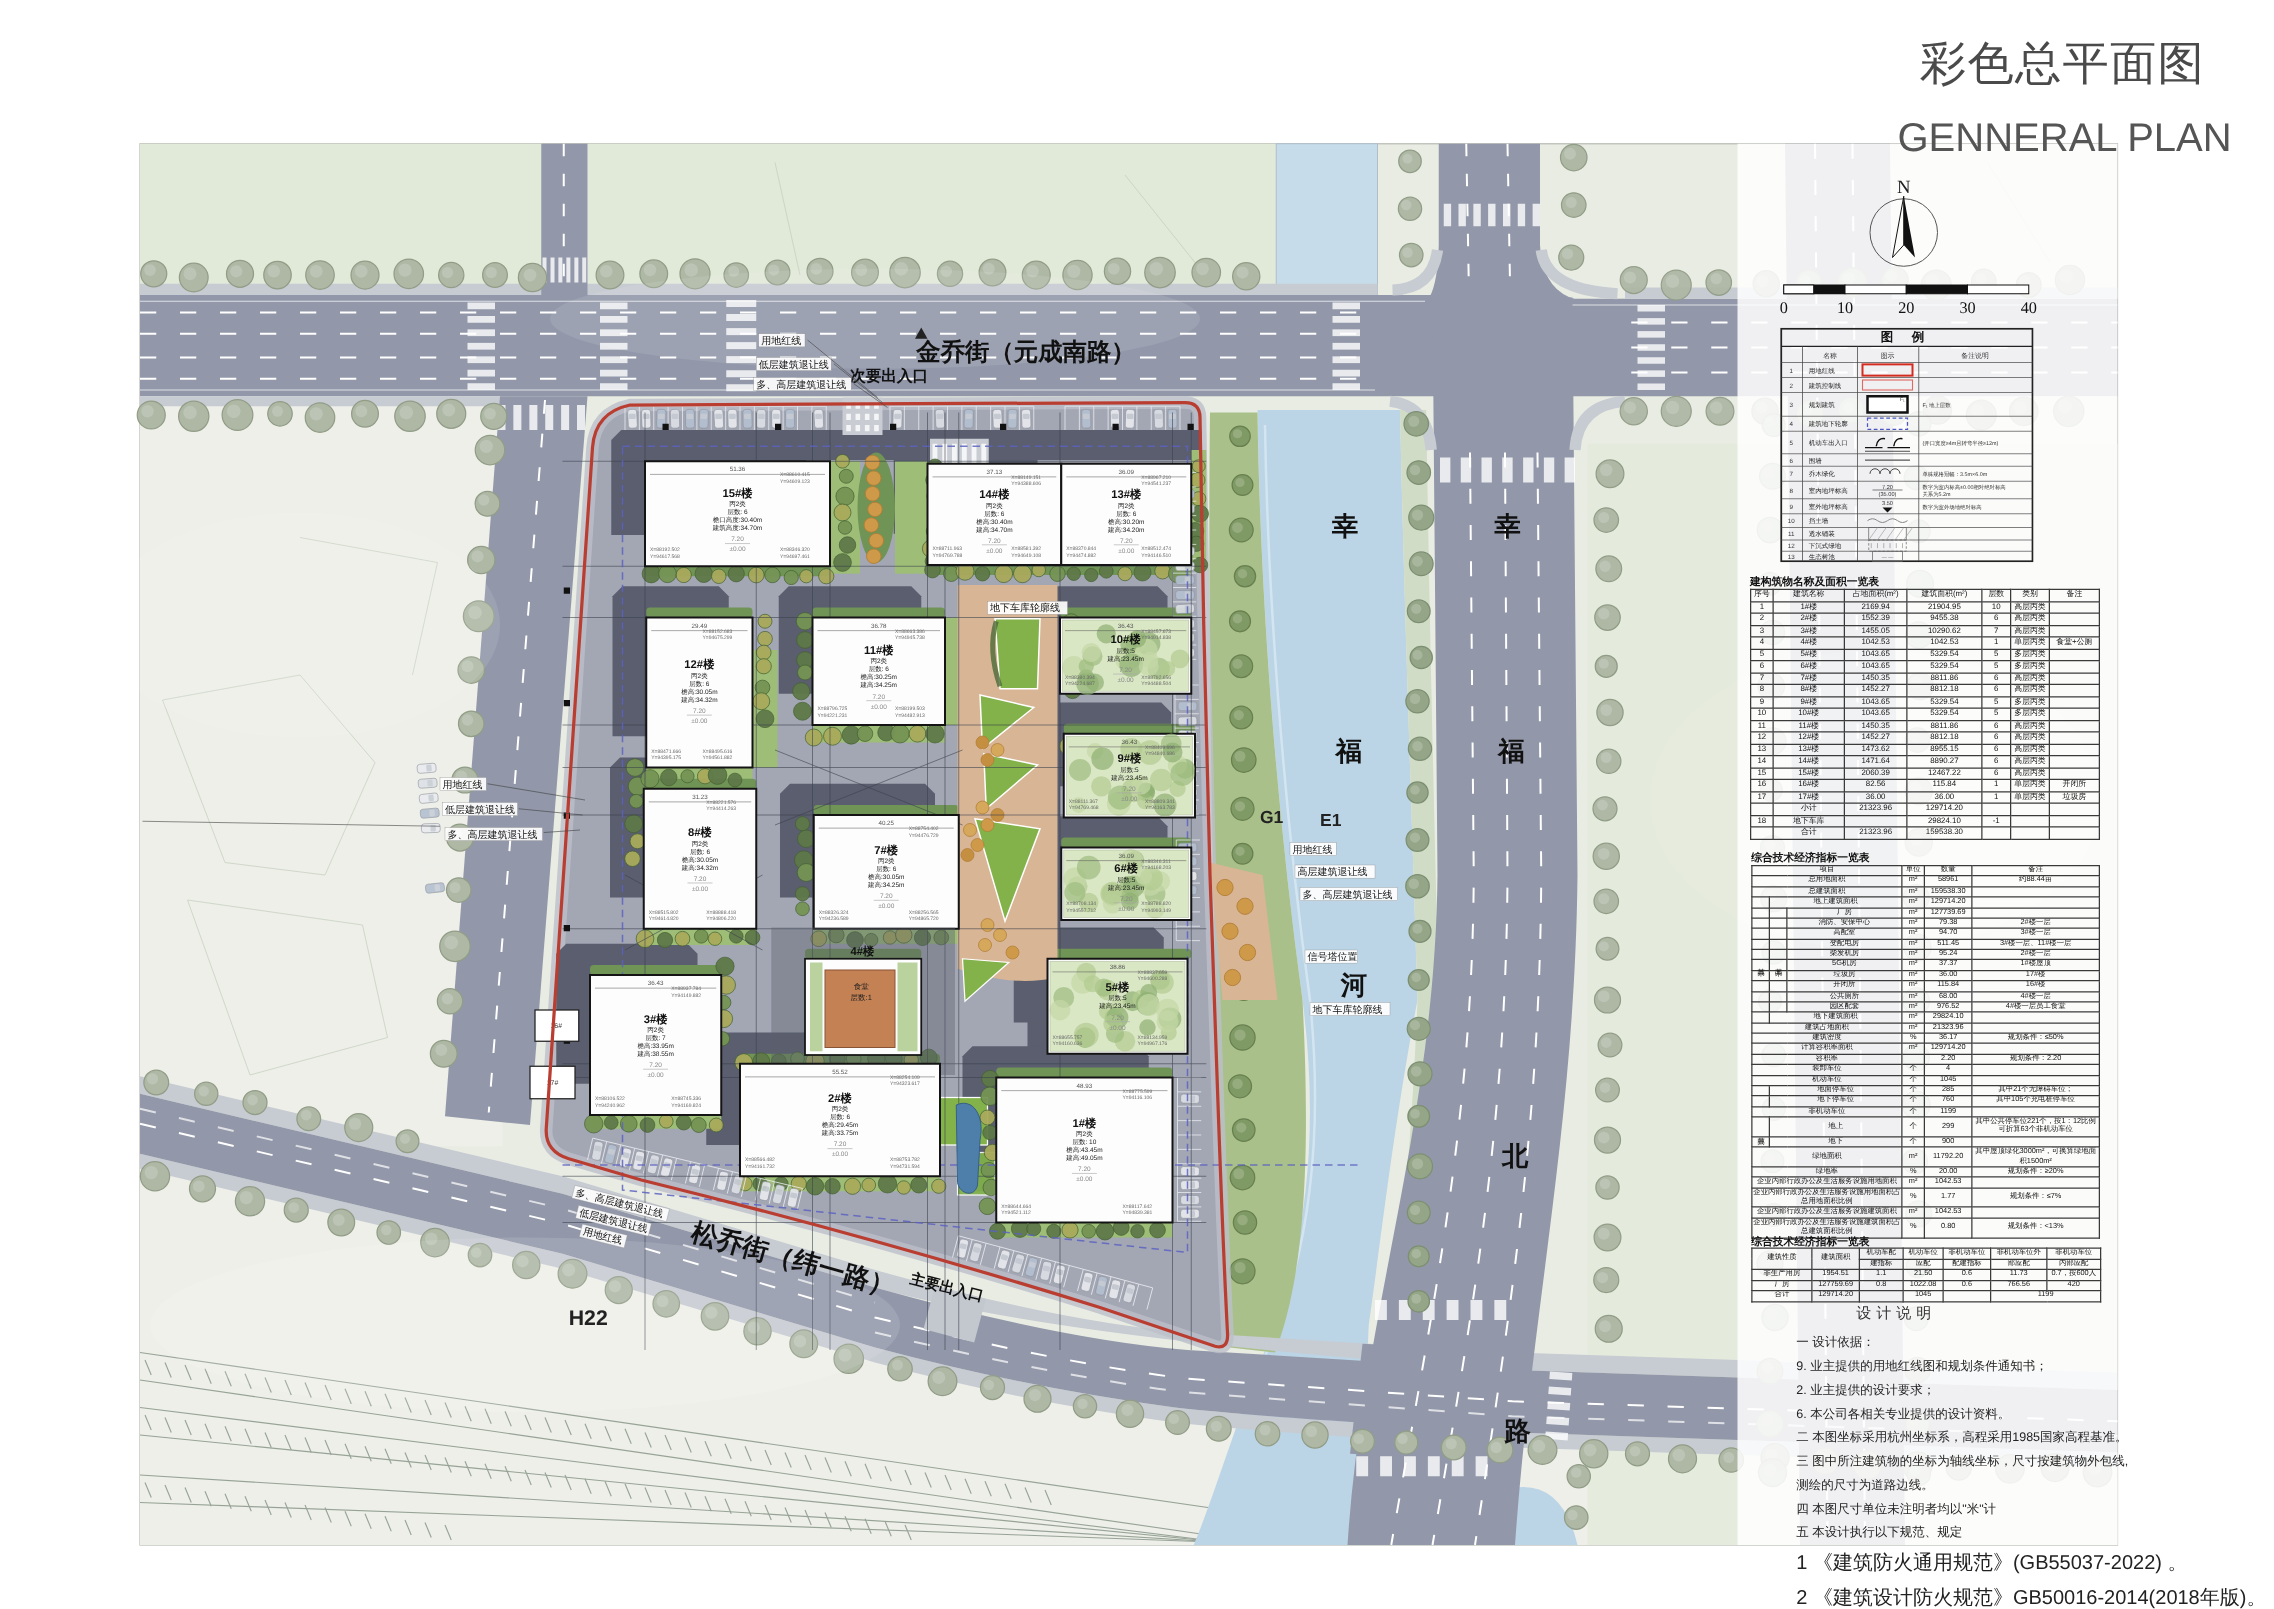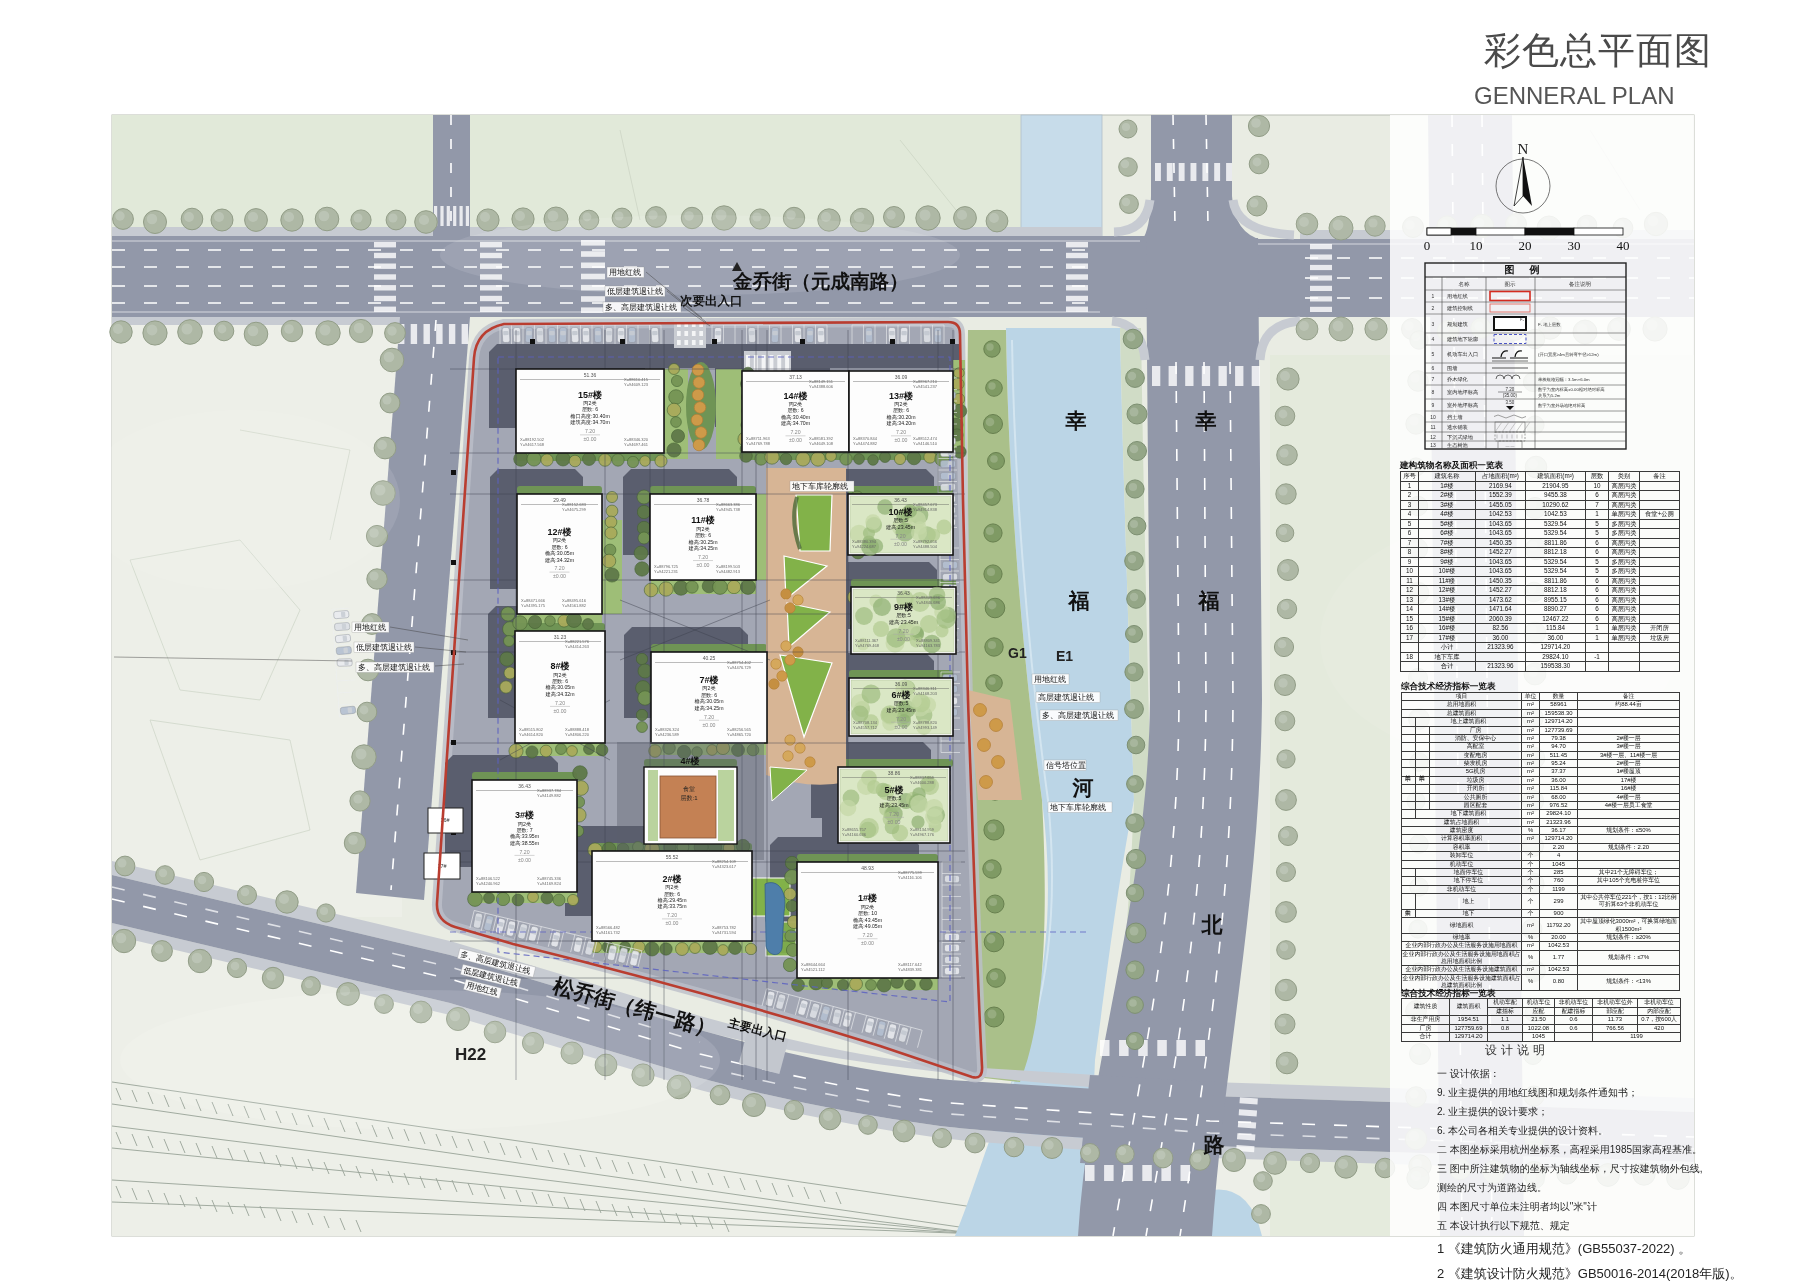--- a/index.html
+++ b/index.html
@@ -10,24 +10,24 @@
 table{border-collapse:collapse;table-layout:fixed}
 td{border:0.8px solid #3a3a3a;font-size:6.6px;line-height:1.25;text-align:center;color:#111;padding:0;overflow:hidden;white-space:nowrap}
 #tb1 td{height:8.5px;font-size:6.3px}
 #tb2 td{height:7.3px;font-size:5.9px}
 #tb2 td.qz{width:14px}
 #tb2 tr.tall td{height:11.5px;white-space:normal}
 #tb3 td{height:7.6px;font-size:5.9px}
 .ttl{position:absolute;font-size:8.6px;font-weight:bold;color:#111;width:100%;}
 .nt1{font-size:12px;color:#333;letter-spacing:4px;text-align:center;width:160px}
 .nl{font-size:10px;color:#222;margin-top:5px;white-space:nowrap}
-.ngb{font-size:13px;color:#222;margin-top:7px;white-space:nowrap}
-#gtitle{position:absolute;left:1484px;top:26px;width:236px;text-align:left;color:#4a4a4a}
+.ngb{font-size:16px;color:#222;margin-top:7px;white-space:nowrap}
+#gtitle{position:absolute;left:1528px;top:26px;width:236px;text-align:right;color:#4a4a4a}
 #gtitle .t1{font-size:37px;font-weight:500;letter-spacing:1px}
-#gtitle .t2{font-size:24px;margin-top:6px;color:#555;white-space:nowrap;margin-left:-10px}
+#gtitle .t2{font-size:32px;margin-top:16px;color:#555;white-space:nowrap;margin-left:-10px}
 </style></head><body>
 <div id="page">
 
 <div id="map"><svg width="1819" height="1287" viewBox="0 0 1819 1287" font-family="Liberation Sans, sans-serif">
 
 <rect x="0" y="0" width="1819" height="1287" fill="#ffffff"></rect>
 
 <rect x="112" y="115" width="1582" height="1121" fill="#e9ece2" stroke="#b9beb4" stroke-width="1"></rect>
 
 <rect x="112" y="115" width="322" height="121" fill="#e1e9d8"></rect>

